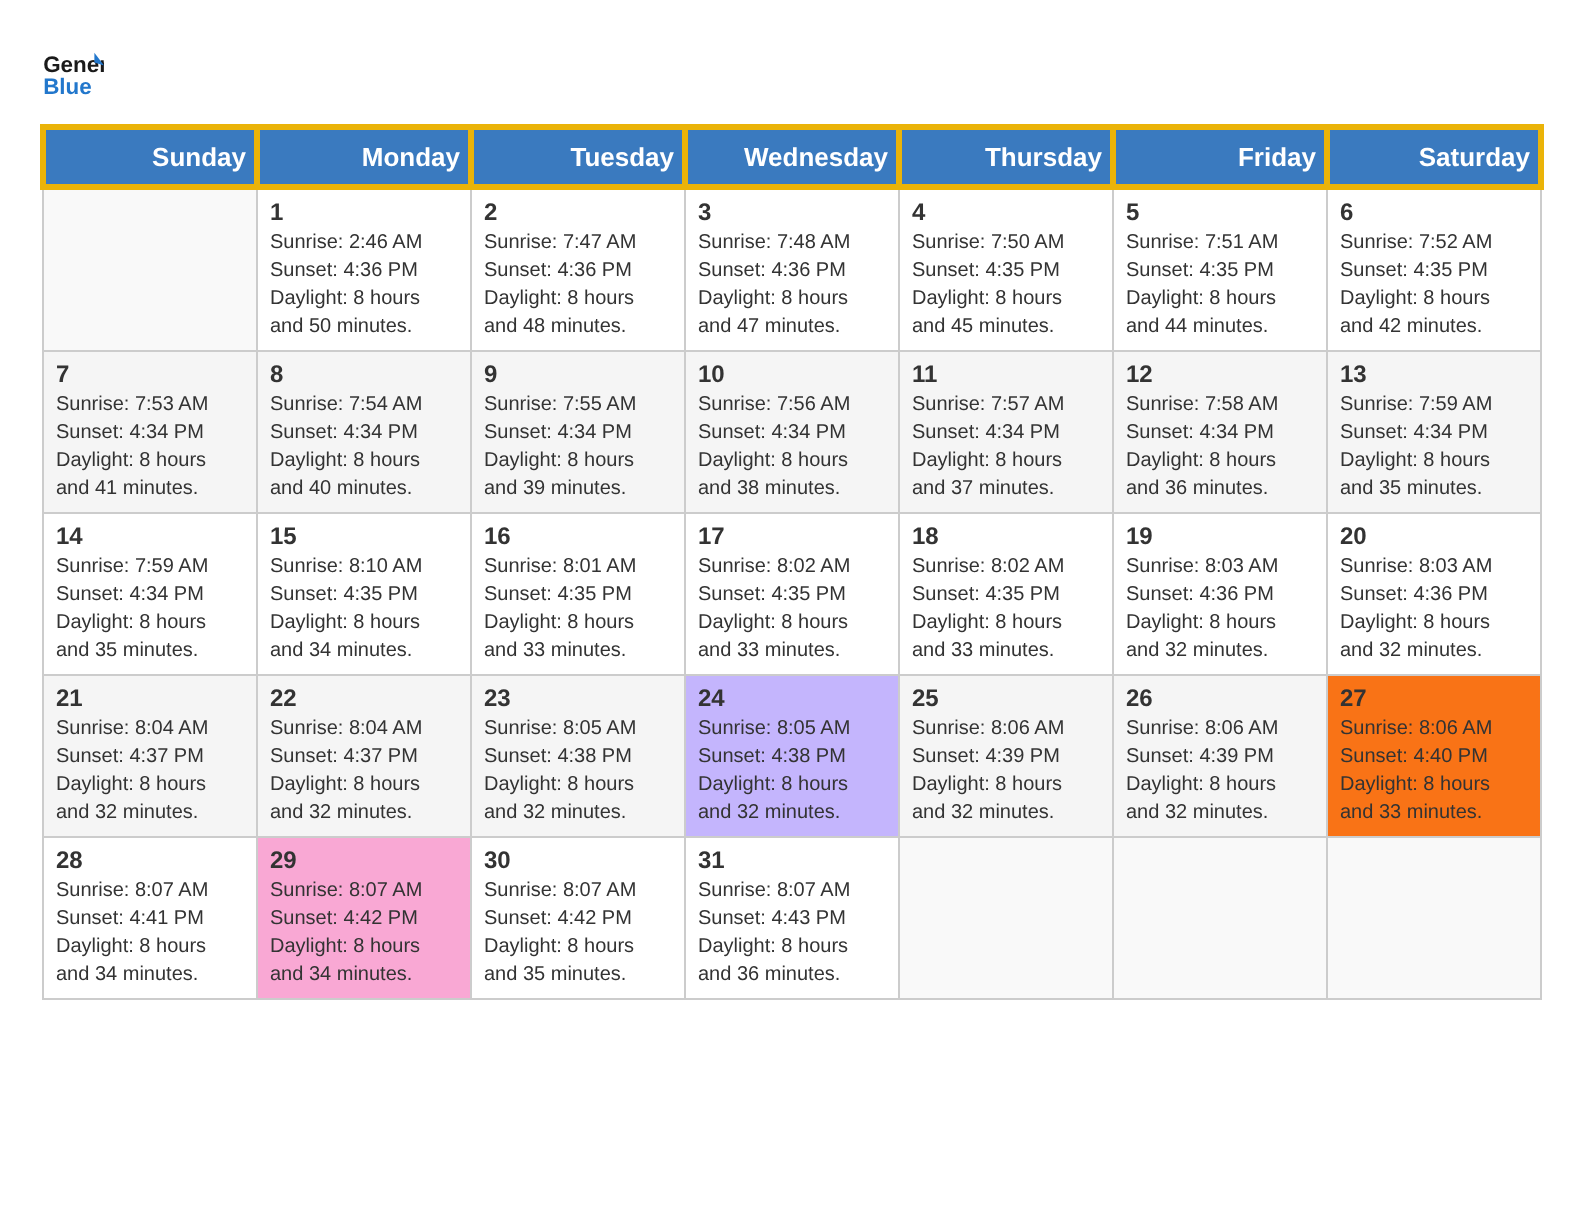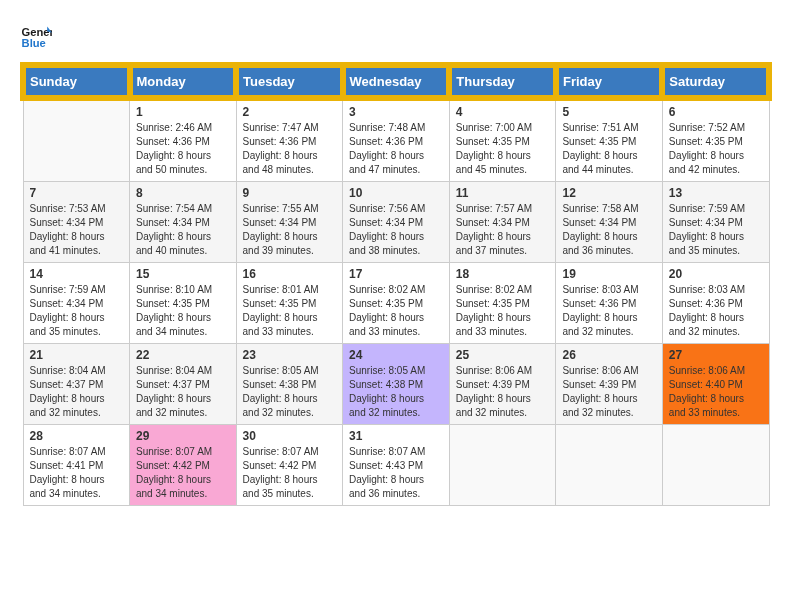--- a/index.html
+++ b/index.html
@@ -41,22 +41,22 @@
       width: 100%;
       border-collapse: collapse;
       border: 1px solid #ccc;
     }
     .calendar th {
       background-color: #3a7abf;
       color: #fff;
       font-size: 13px;
       font-weight: bold;
       padding: 6px 4px;
-      text-align: left;
-      border: 6px solid #eab308;
+      text-align: right;
+      border: 3px solid #eab308;
     }
     .calendar td {
       vertical-align: top;
       border: 1px solid #ccc;
       padding: 4px 6px;
       width: 107px;
       min-height: 80px;
       font-size: 10.5px;
       color: #333;
       background: #fff;
@@ -140,21 +140,21 @@
           <span class="day-number">3</span>
           <div class="day-info">
             <div>Sunrise: 7:48 AM</div>
             <div>Sunset: 4:36 PM</div>
             <div>Daylight: 8 hours and 47 minutes.</div>
           </div>
         </td>
         <td style="background: rgb(255, 255, 255);">
           <span class="day-number">4</span>
           <div class="day-info">
-            <div>Sunrise: 7:00 AM</div>
+            <div>Sunrise: 7:50 AM</div>
             <div>Sunset: 4:35 PM</div>
             <div>Daylight: 8 hours and 45 minutes.</div>
           </div>
         </td>
         <td style="background: rgb(255, 255, 255);">
           <span class="day-number">5</span>
           <div class="day-info">
             <div>Sunrise: 7:51 AM</div>
             <div>Sunset: 4:35 PM</div>
             <div>Daylight: 8 hours and 44 minutes.</div>

